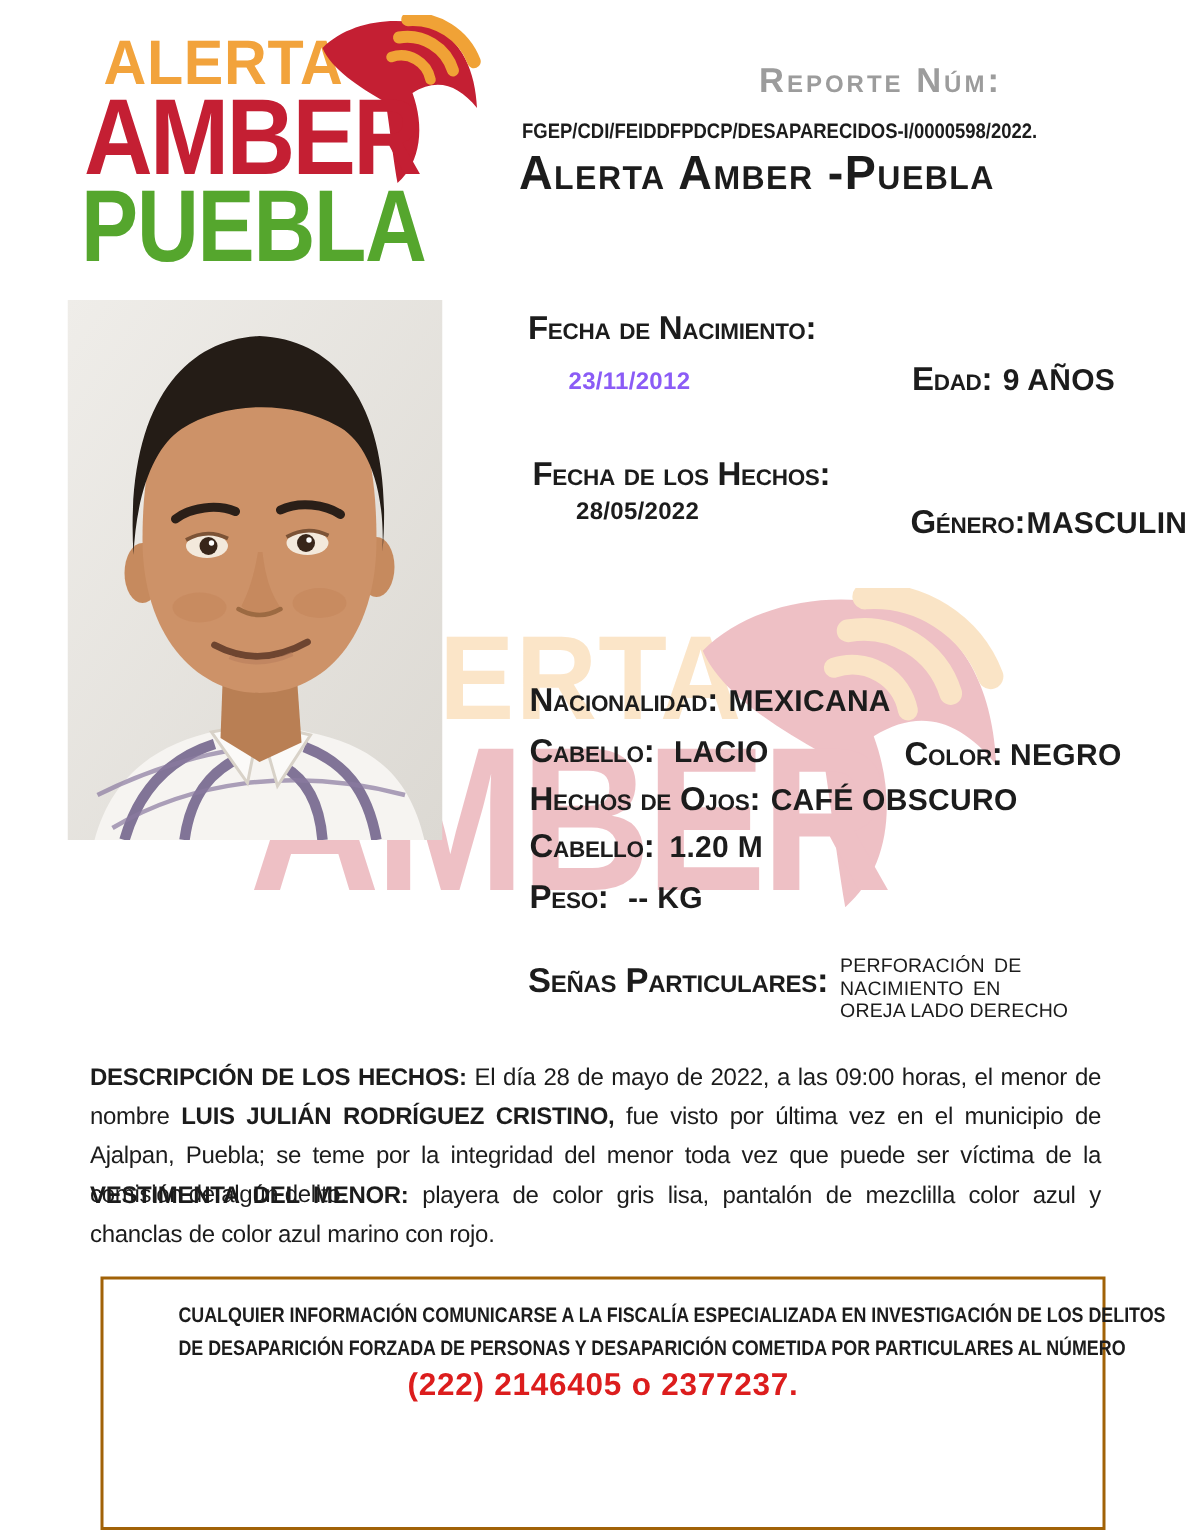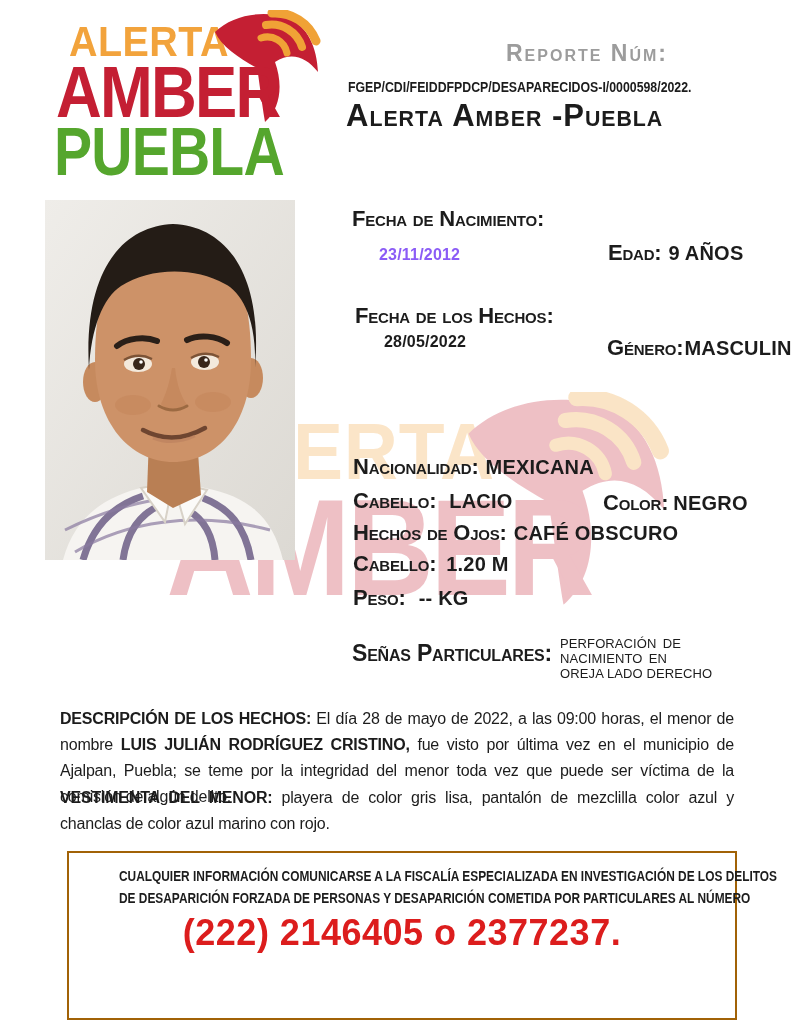--- a/index.html
+++ b/index.html
@@ -44,21 +44,21 @@
   .senas-wrap .lbl{margin-top:6px;}
   
   .para{position:absolute;left:60px;width:674px;font-size:16px;letter-spacing:-.2px;
     line-height:26px;text-align:justify;z-index:3;}
   .para b{letter-spacing:-.2px;}
   
   .footer-box{position:absolute;left:67px;top:851px;width:666px;height:153px;border:2px solid #a16207;
     text-align:center;padding-top:12px;z-index:3;}
   .footer-line{font-size:14px;font-weight:bold;line-height:22px;white-space:nowrap;
     transform:scaleX(.85);transform-origin:center top;}
-  .footer-phone{font-size:36px;font-weight:bold;margin-top:3px;letter-spacing:.5px;}
+  .footer-phone{font-size:21px;font-weight:bold;margin-top:3px;letter-spacing:.5px;}
 </style>
 </head>
 <body>
 
 <div class="canvas">
 
   <div class="watermark">
     <div class="logo-alerta" style="color:#F2A33C">ALERTA</div>
     <svg class="logo-swoosh" viewBox="0 0 110 112">
       <path d="M2,22 C20,4 52,0 75,8 C95,16 104,38 105,62 C92,46 78,42 62,52 C70,74 68,98 52,112 C48,88 46,68 44,58 C26,48 8,36 2,22 Z" fill="#C41F33"></path>

